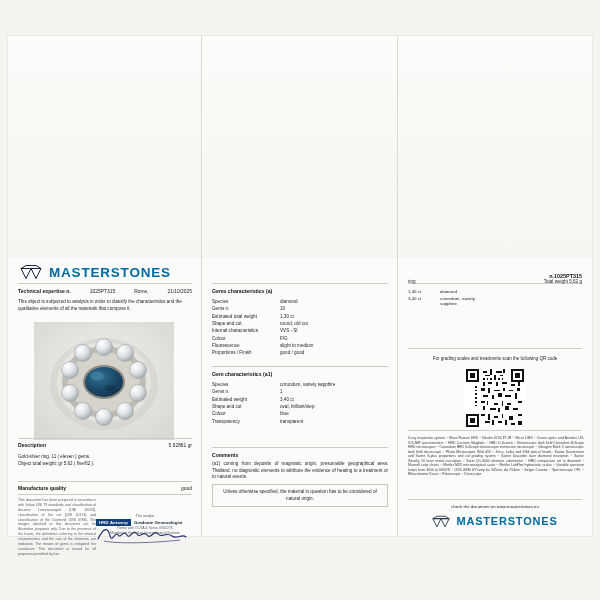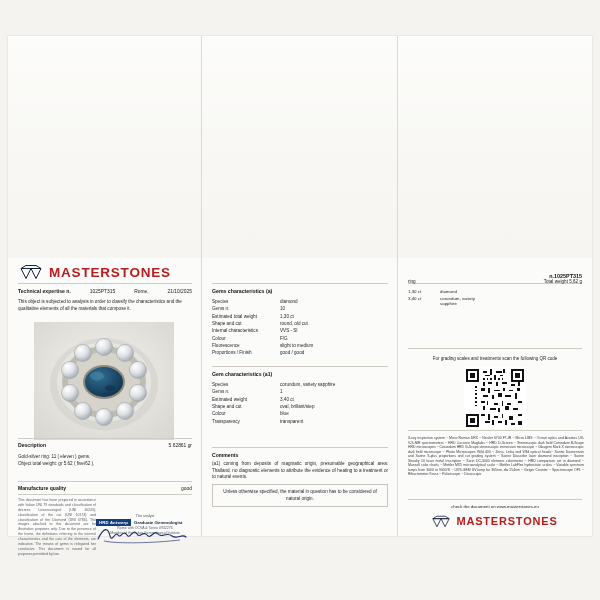--- a/index.html
+++ b/index.html
@@ -50,21 +50,21 @@
   .brand-row {
     position: absolute;
     left: 12px; top: 228px;
     display: flex; align-items: center; gap: 7px;
   }
   .brand-mark { width: 22px; height: 16px; }
   .brand-name {
     font-size: 13.5px;
     letter-spacing: 0.8px;
     font-weight: bold;
-    color: #b91c1c;
+    color: #0369a1;
   }
   .rule {
     position: absolute;
     background: #cfcac2;
     height: 1px;
   }
   .lbl-strong {
     font-size: 5.1px;
     font-weight: bold;
     color: #111;

